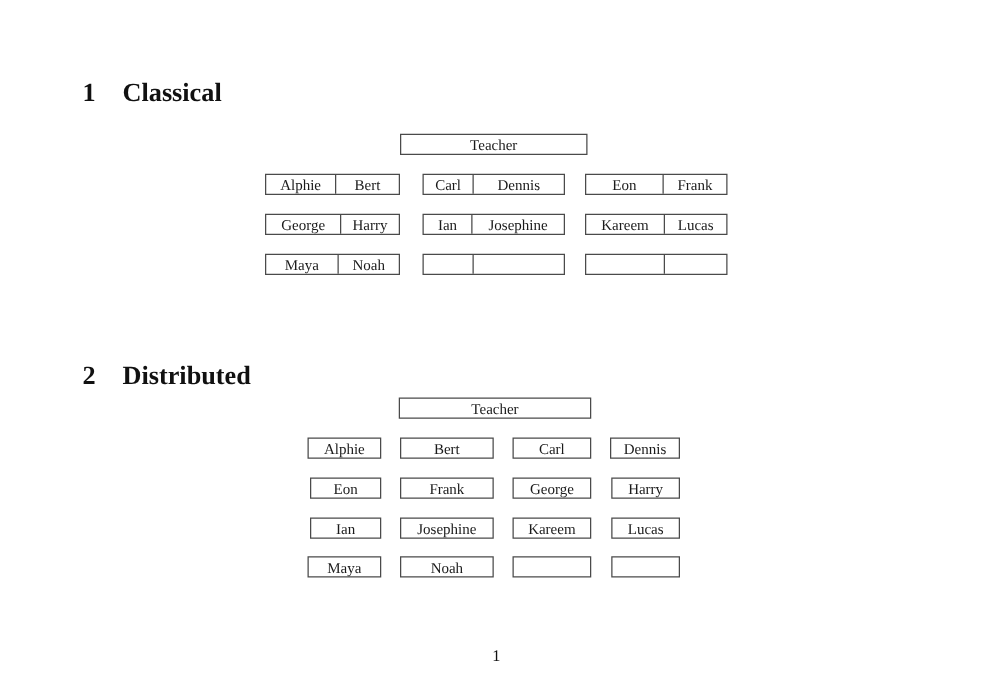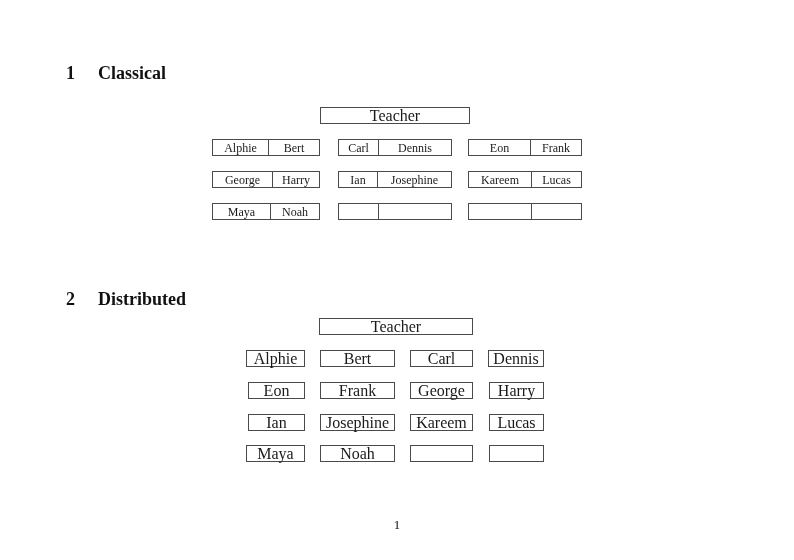--- a/index.html
+++ b/index.html
@@ -7,39 +7,39 @@
     position:relative;
     width:794px;height:560px;
     background:#ffffff;
     font-family:"Liberation Serif", serif;
     color:#1a1a1a;
     overflow:hidden;
   }
   .heading{
     position:absolute;
     margin:0;
-    font-size:18px;
+    font-size:21px;
     font-weight:bold;
     line-height:1;
     white-space:nowrap;
     color:#111;
   }
   .heading .hnum{
     display:inline-block;
     width:32px;
   }
   .boxlbl{
     position:absolute;
     box-sizing:border-box;
     height:17px;
     border:1px solid #4a4a4a;
     display:flex;
     align-items:center;
     justify-content:center;
-    font-size:16px;
+    font-size:12px;
     line-height:1;
     white-space:nowrap;
   }
   .desk{
     position:absolute;
     box-sizing:border-box;
     height:17px;
     border:1px solid #4a4a4a;
     display:flex;
   }

